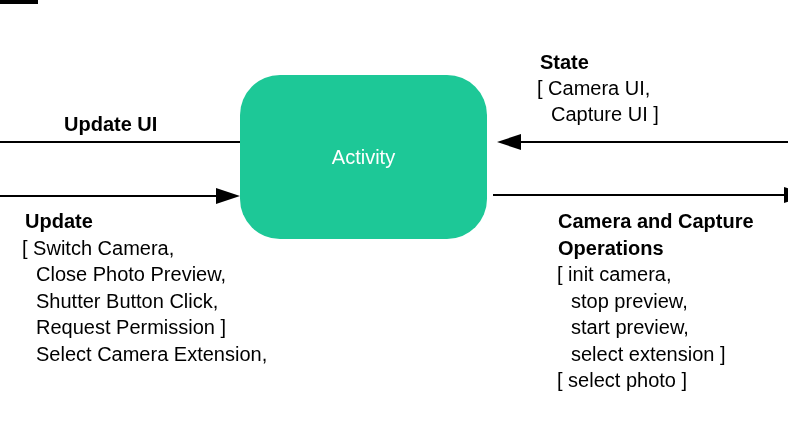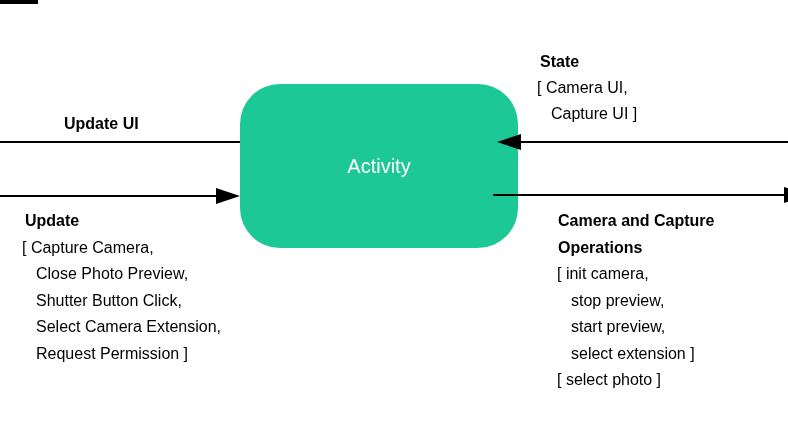--- a/index.html
+++ b/index.html
@@ -8,49 +8,49 @@
     overflow:hidden;font-family:"Liberation Sans",sans-serif;color:var(--text,#000);
   }
   .hline{position:absolute;height:2px;background:var(--arrow,#000);}
   .arrow-right{position:absolute;width:0;height:0;
     border-top:8px solid transparent;border-bottom:8px solid transparent;
     border-left:24px solid var(--arrow,#000);}
   .arrow-left{position:absolute;width:0;height:0;
     border-top:8px solid transparent;border-bottom:8px solid transparent;
     border-right:24px solid var(--arrow,#000);}
   .node{
-    position:absolute;left:240px;top:84px;width:278px;height:164px;
+    position:absolute;left:240px;top:75px;width:247px;height:164px;
     background:var(--node-fill,#1DC897);border-radius:40px;
     display:flex;align-items:center;justify-content:center;
     color:var(--node-text,#fff);font-size:20px;
   }
-  .lbl{position:absolute;font-size:16px;line-height:26.5px;white-space:nowrap;}
+  .lbl{position:absolute;font-size:20px;line-height:26.5px;white-space:nowrap;}
   .lbl .t{font-weight:bold;}
   .lbl .ind{padding-left:14px;}
   .frag{position:absolute;left:0;top:0;width:38px;height:4px;background:var(--arrow,#000);}
 </style>
 </head>
 <body>
 
 <div class="canvas">
 
   <div class="frag"></div>
 
   <div class="lbl" style="left:64px;top:111px;font-weight:bold;">Update UI</div>
   <div class="hline" style="left:0;top:141px;width:240px;"></div>
 
   <div class="hline" style="left:0;top:195px;width:219px;"></div>
   <div class="arrow-right" style="left:216px;top:188px;"></div>
   <div class="lbl" style="left:22px;top:208px;">
     <div class="t" style="padding-left:3px;">Update</div>
-    <div>[ Capture Camera,</div>
+    <div>[ Switch Camera,</div>
     <div class="ind">Close Photo Preview,</div>
     <div class="ind">Shutter Button Click,</div>
+    <div class="ind">Request Permission ]</div>
     <div class="ind">Select Camera Extension,</div>
-    <div class="ind">Request Permission ]</div>
   </div>
 
   <div class="node">
     <span>Activity</span>
   </div>
 
   <div class="lbl" style="left:537px;top:49px;line-height:26px;">
     <div class="t" style="padding-left:3px;">State</div>
     <div>[ Camera UI,</div>
     <div class="ind">Capture UI ]</div>

